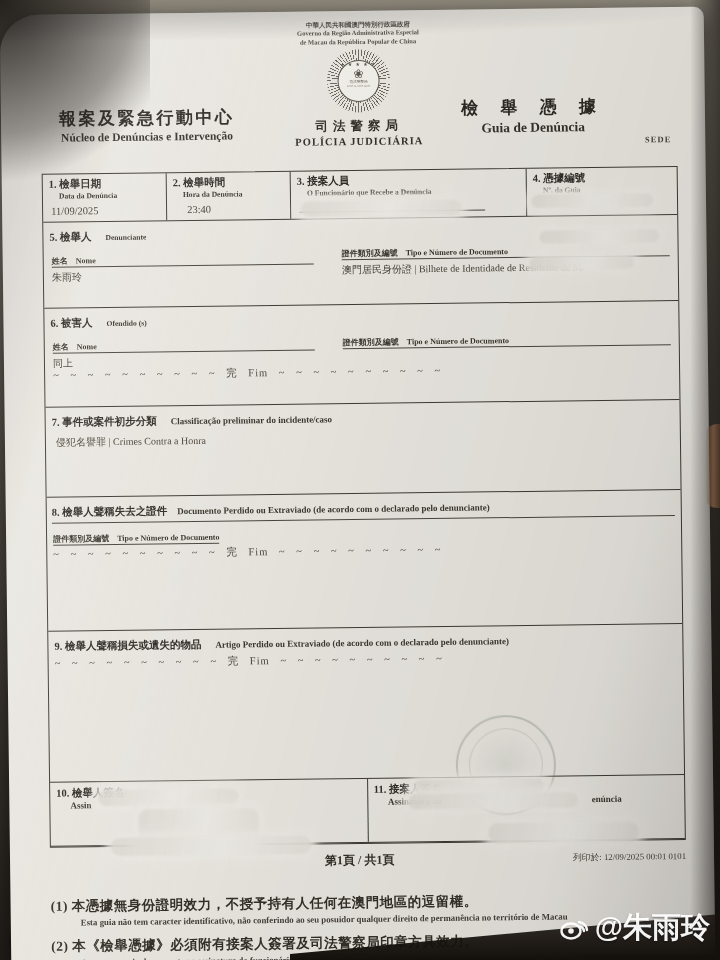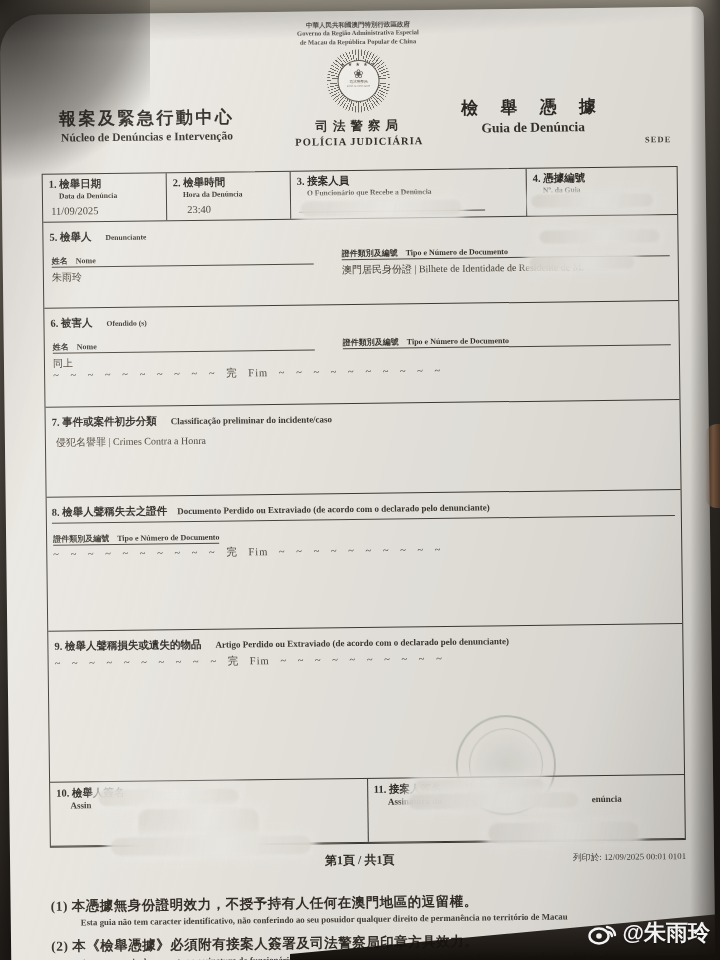--- a/index.html
+++ b/index.html
@@ -99,21 +99,21 @@
 
   
   .pageline{position:relative;margin-top:8px;height:18px;}
   .pageno{position:absolute;left:50%;transform:translateX(-62%);font-size:12px;font-weight:bold;color:#33302a;}
   .printed{position:absolute;right:0;top:3px;font-size:8.8px;color:#45413a;}
   .notes{margin-top:24px;}
   .note-zh{font-size:13.5px;font-weight:600;letter-spacing:.5px;color:#353028;}
   .note-pt{font-size:8.8px;font-weight:bold;color:#45403a;margin:2px 0 10px 30px;}
 
   .watermark{position:absolute;right:10px;bottom:12px;z-index:9;display:flex;align-items:center;gap:5px;
-    color:#fff;font-size:22px;font-weight:bold;font-family:"Liberation Sans","DejaVu Sans",sans-serif;
+    color:#fff;font-size:29px;font-weight:bold;font-family:"Liberation Sans","DejaVu Sans",sans-serif;
     text-shadow:0 1px 2px rgba(0,0,0,.4);opacity:.95;}
 </style>
 </head>
 <body>
 
 <div class="scene">
   <div class="paper">
     <div class="doc">
 
       <div class="gov">

